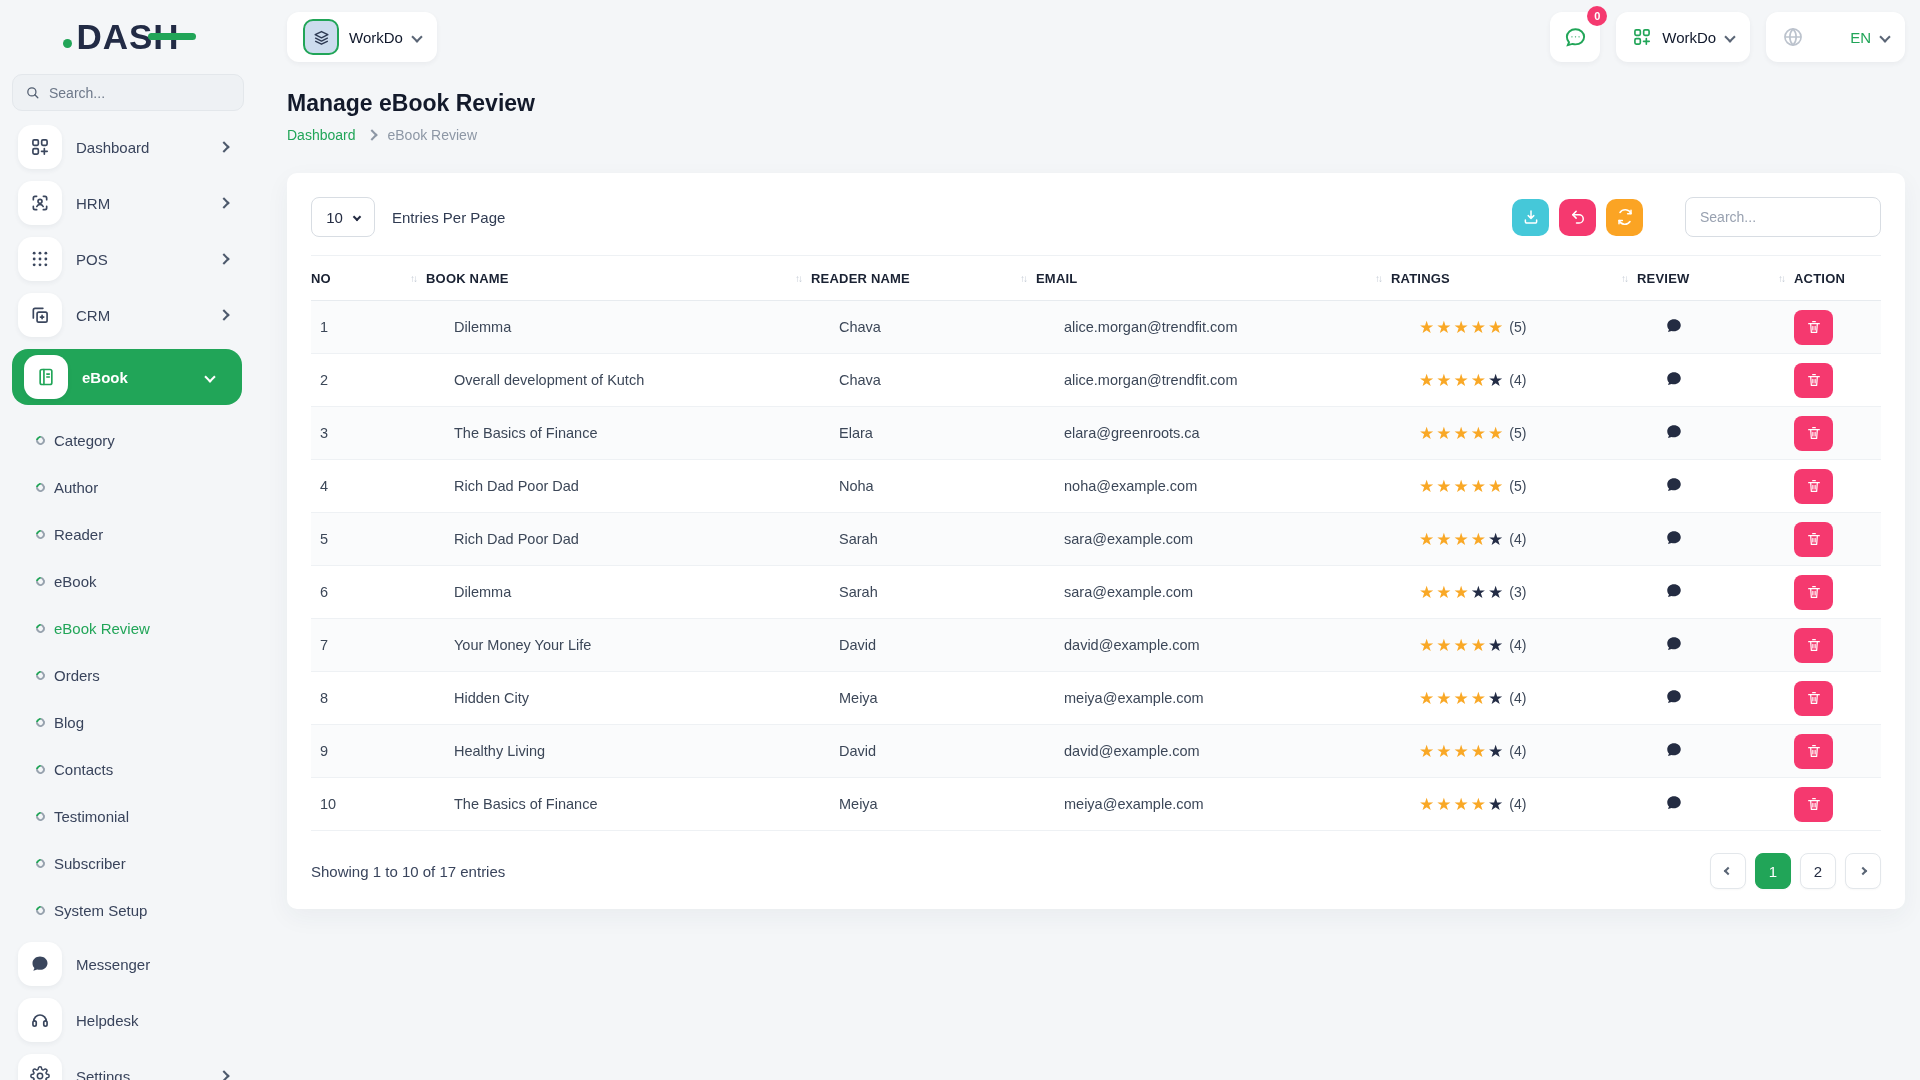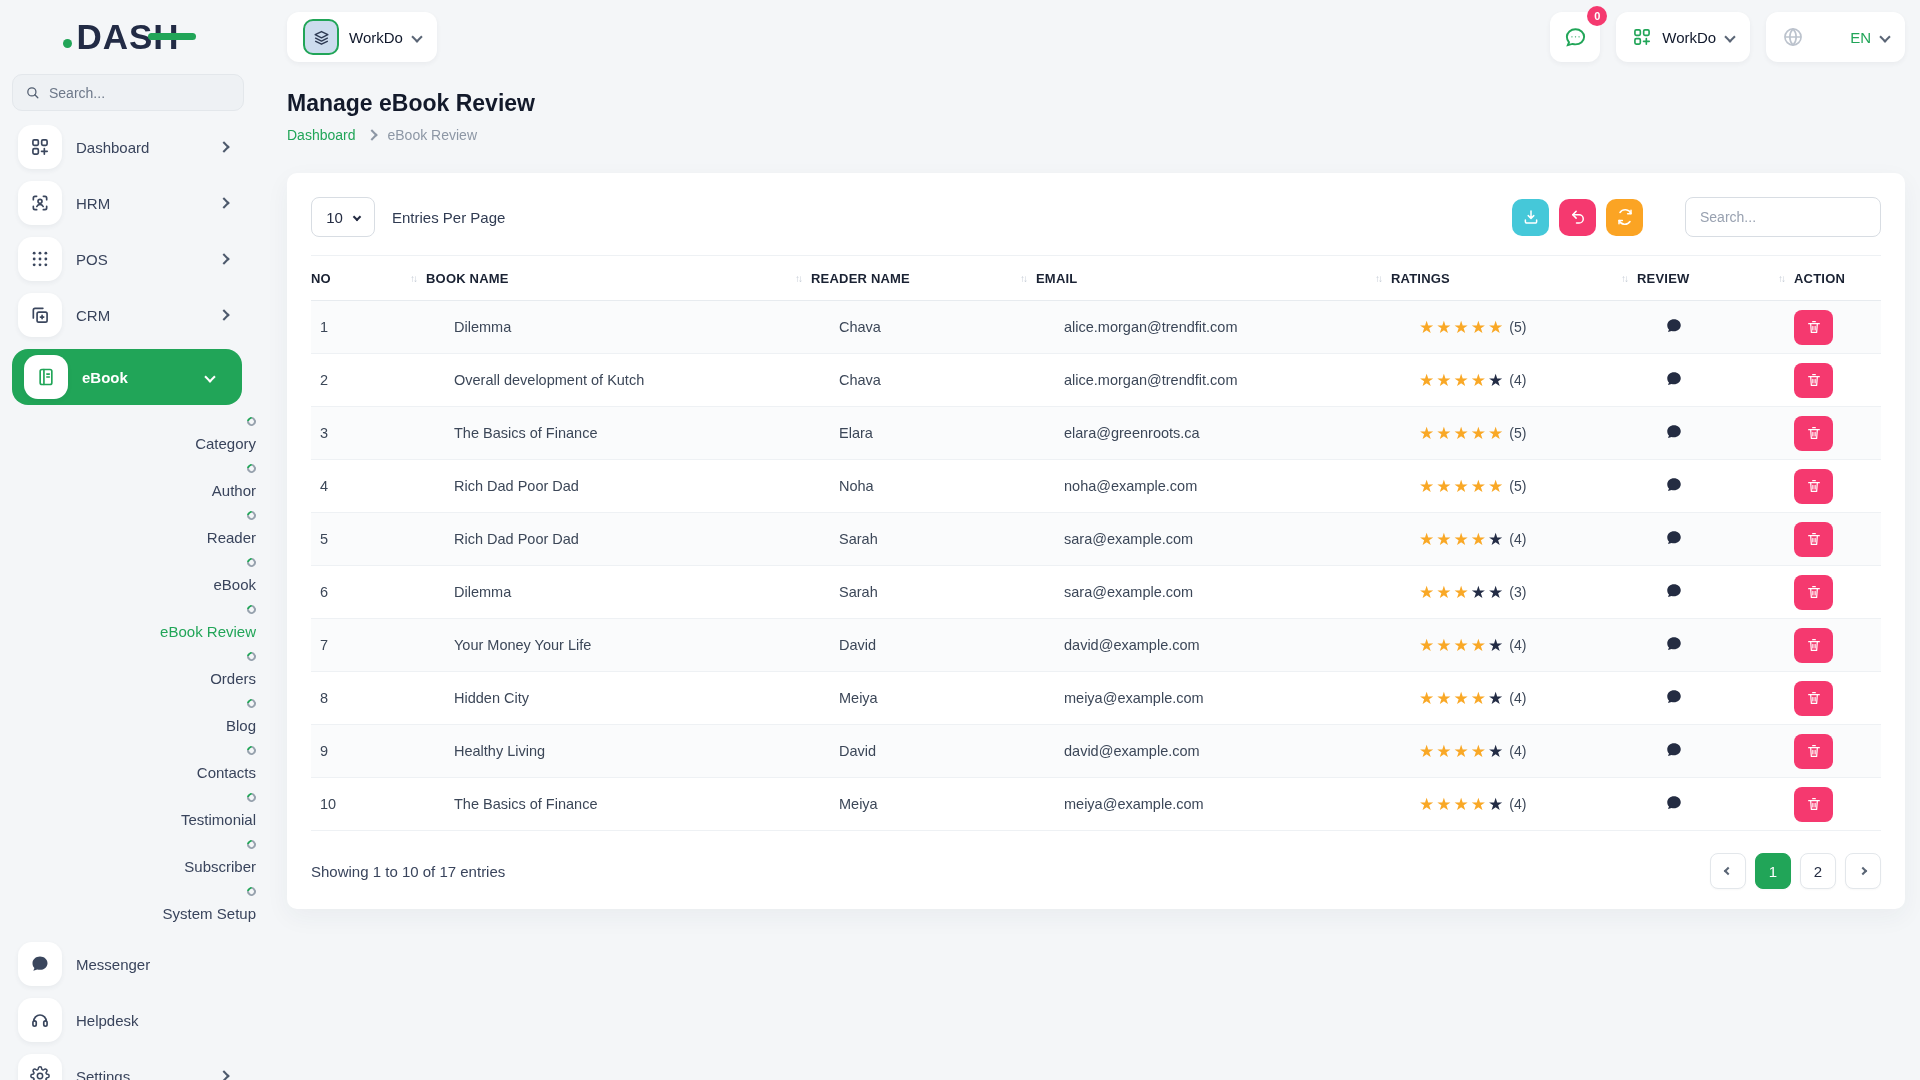--- a/index.html
+++ b/index.html
@@ -30,21 +30,21 @@
   .icon-tile { flex: 0 0 44px; width: 44px; height: 44px; background: #fff; border-radius: 14px; display: flex; align-items: center; justify-content: center; color: #3a465d; box-shadow: 0 2px 5px rgba(35,44,66,.06); }
   .icon-tile svg { width: 20px; height: 20px; }
   .nav-label { flex: 1; font-size: 15px; color: #39445c; }
   .nav-chev { margin-right: 28px; color: #4c596c; }
   .nav-item.active { background: #21a558; border-radius: 16px; height: 56px; margin-right: 14px; margin-bottom: 8px; margin-top: 4px; }
   .nav-item.active .icon-tile { color: #21a558; margin-left: 6px; }
   .nav-item.active .nav-label { color: #fff; font-weight: 700; }
   .nav-item.active .nav-chev { color: #fff; }
 
   .subnav { padding: 4px 0 8px; }
-  .sub-item { display: flex; align-items: flex-end; gap: 9px; height: 47px; padding-left: 24px; font-size: 15px; color: #39445c; cursor: pointer; flex-direction: column; }
+  .sub-item { display: flex; align-items: center; gap: 9px; height: 47px; padding-left: 24px; font-size: 15px; color: #39445c; cursor: pointer; }
   .bullet { width: 9px; height: 9px; border-radius: 50%; border: 2px solid #97a2ae; border-top-color: #21a558; transform: rotate(-40deg); }
   .sub-item.active { color: #21a558; }
 
   
   .main { flex: 1; min-width: 0; padding: 12px 15px 0 31px; display: flex; flex-direction: column; }
   .topbar { height: 50px; display: flex; align-items: center; justify-content: space-between; margin-bottom: 28px; }
   .top-right { display: flex; align-items: center; gap: 16px; }
   .chip { background: #fff; border-radius: 12px; height: 50px; display: flex; align-items: center; gap: 10px; padding: 0 16px; box-shadow: 0 2px 5px rgba(35,44,66,.05); }
   .chip-label { font-size: 15px; color: #0f172a; }
   .chip .chev { color: #5a6575; }

